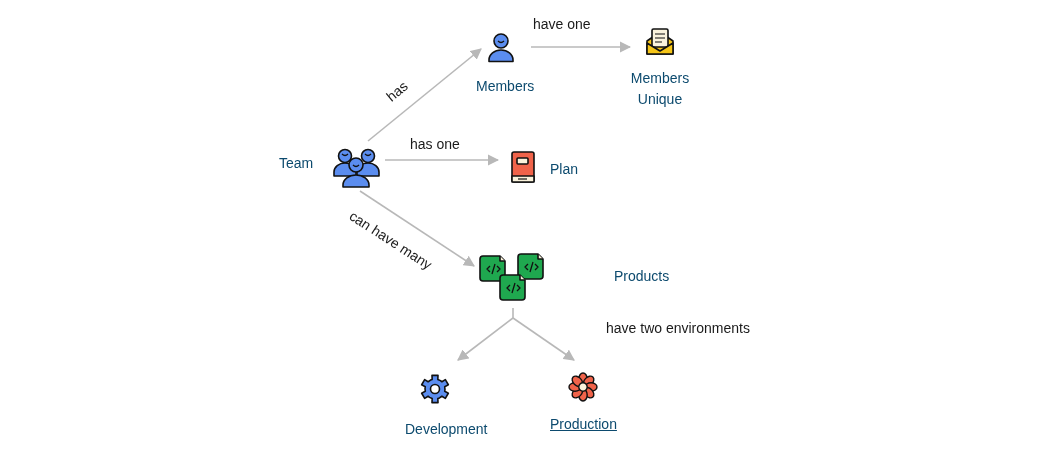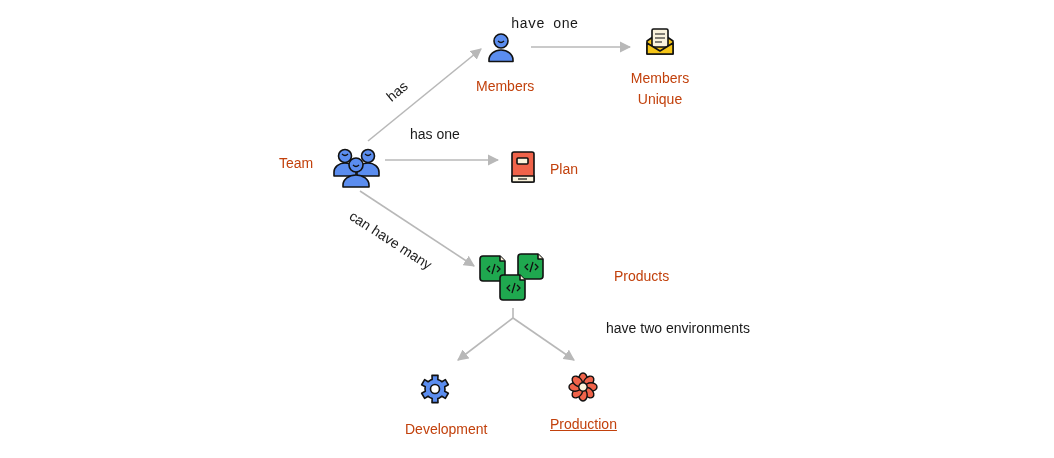--- a/index.html
+++ b/index.html
@@ -1,19 +1,19 @@
 <!DOCTYPE html>
 <html><head>
   <meta charset="utf-8">
   <style>
     html, body { margin:0; padding:0; background:#ffffff; }
     body { width:1054px; height:458px; position:relative; overflow:hidden;
            font-family:"Liberation Sans", "DejaVu Sans", sans-serif; color:#1a1a1a; }
     #canvas { position:absolute; left:0; top:0; width:1054px; height:458px; }
-    .lbl { position:absolute; font-size:14px; line-height:17px; white-space:nowrap; color:#c2410c; }
+    .lbl { position:absolute; font-size:14px; line-height:17px; white-space:nowrap; color:#0c4a6e; }
     .edge-lbl { position:absolute; font-size:14px; line-height:17px; white-space:nowrap; color:#1a1a1a; transform-origin:center center; }
     .center { text-align:center; }
   </style>
 </head>
 <body>
 
 <svg id="canvas" width="1054" height="458" viewBox="0 0 1054 458" xmlns="http://www.w3.org/2000/svg">
   <defs>
     <marker id="arrow" viewBox="0 0 10 10" refX="9" refY="5" markerWidth="7" markerHeight="7" orient="auto-start-reverse">
       <path d="M0,0 L10,5 L0,10 z" fill="#b8b8b8"></path>
@@ -106,16 +106,16 @@
 <div class="lbl center" style="left:630px; top:68px; width:60px; line-height:21px;">
   <div>Members</div>
   <div>Unique</div>
 </div>
 <div class="lbl" style="left:550px; top:161px;text-align:right;">Plan</div>
 <div class="lbl" style="left:566px; top:268px;margin-left:48px;">Products</div>
 <div class="lbl" style="left:405px; top:421px;">Development</div>
 <div class="lbl" style="left:550px; top:416px;text-decoration:underline;">Production</div>
 
 <div class="edge-lbl" style="left:386px; top:83px; transform:rotate(-40deg);">has</div>
-<div class="edge-lbl" style="left:511px; top:16px;font-family:Liberation Mono, monospace;">have one</div>
-<div class="edge-lbl" style="left:410px; top:126px;">has one</div>
+<div class="edge-lbl" style="left:533px; top:16px;">have one</div>
+<div class="edge-lbl" style="left:410px; top:136px;">has one</div>
 <div class="edge-lbl" style="left:343px; top:232px; transform:rotate(33deg);">can have many</div>
 <div class="edge-lbl" style="left:566px; top:320px;margin-left:40px;">have two environments</div>
 
 </body></html>

